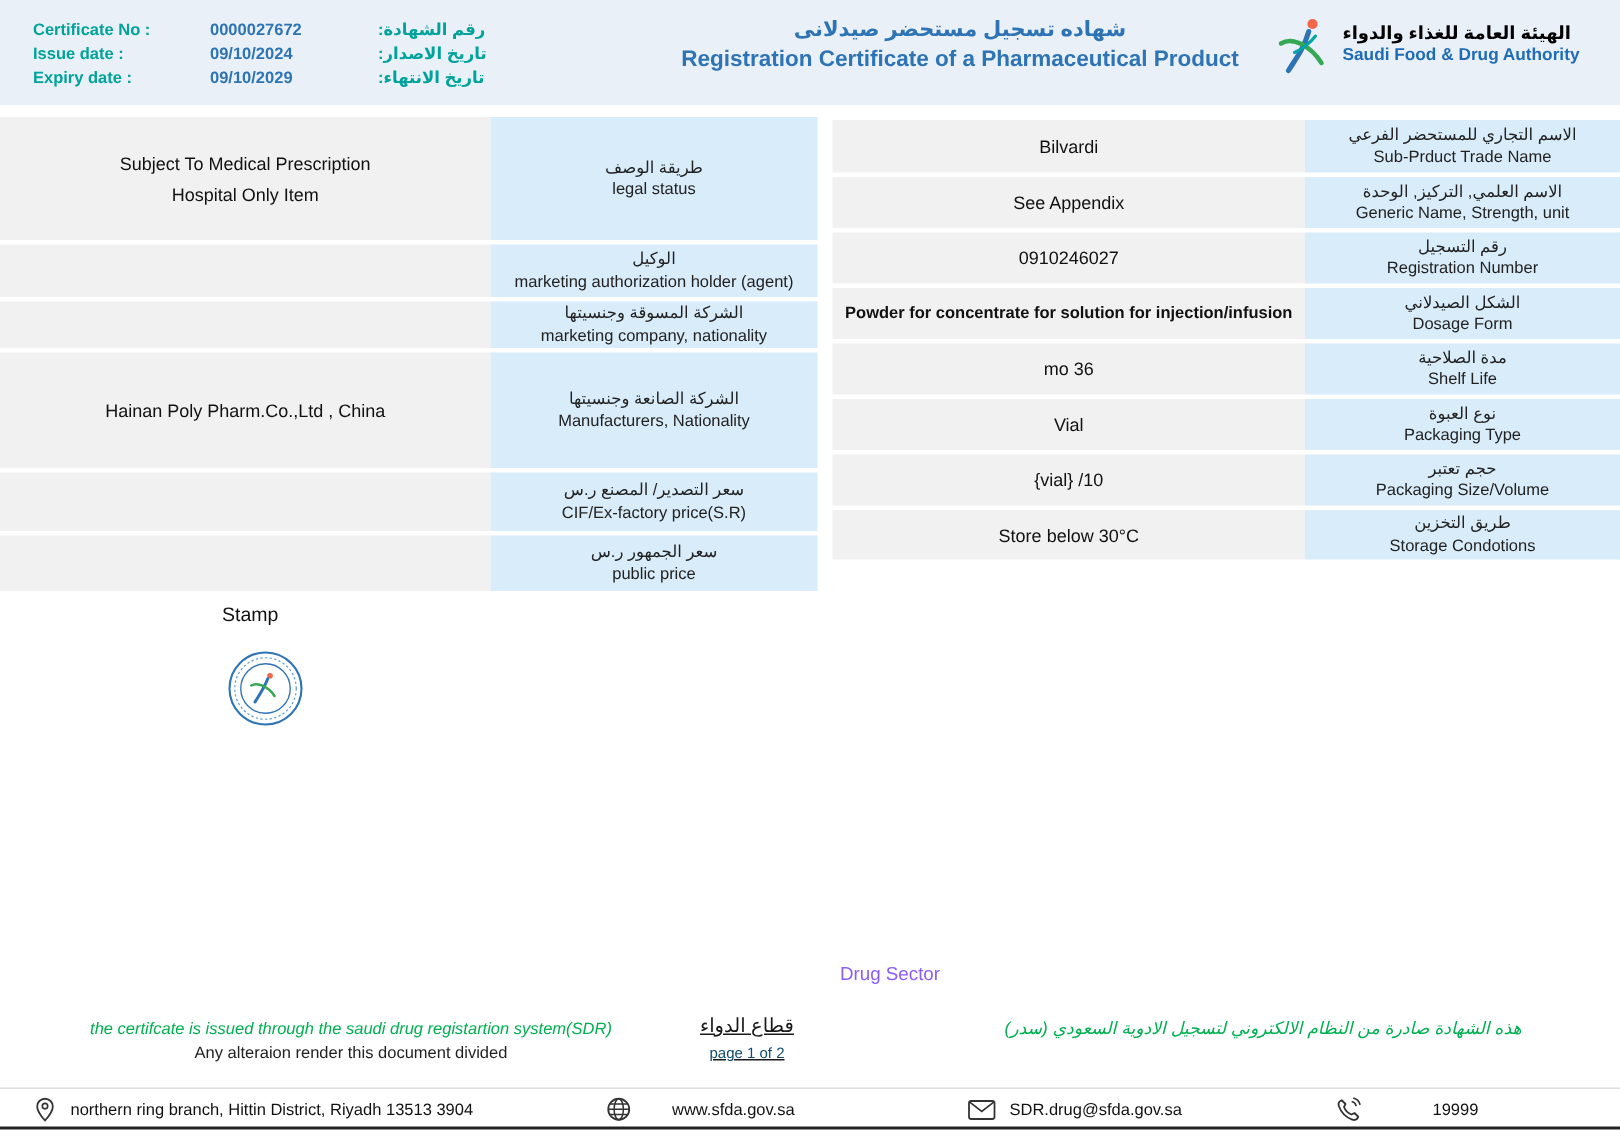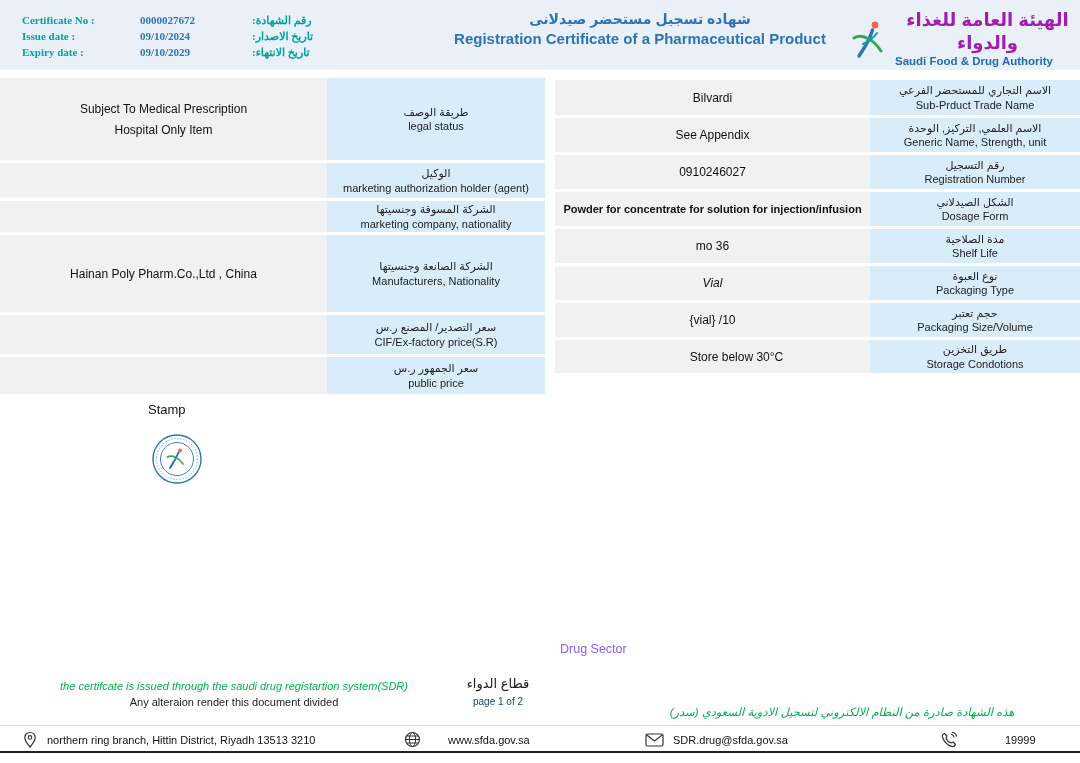--- a/index.html
+++ b/index.html
@@ -3,50 +3,50 @@
 <meta charset="utf-8">
 <style>
   html,body{margin:0;padding:0;background:#fff;}
   .page{
     position:relative;width:1080px;height:763px;background:#ffffff;
     font-family:"Liberation Sans","DejaVu Sans",sans-serif;color:#1a1a1a;overflow:hidden;
   }
   
   .header{position:absolute;left:0;top:0;width:1080px;height:70px;background:#e9f0f7;}
   .meta{position:absolute;left:22px;top:12px;font-size:11px;font-weight:bold;}
-  .meta-row{display:flex;height:16px;line-height:16px;font-family:Liberation Serif, serif;}
+  .meta-row{display:flex;height:16px;line-height:16px;}
   .meta-label{width:118px;color:#00a39b;}
   .meta-value{width:112px;color:#2e74b5;}
   .meta-ar{width:100px;color:#00a39b;direction:rtl;text-align:left;}
   .title{position:absolute;left:370px;top:11px;width:540px;text-align:center;color:#2e74b5;}
   .title-ar{font-size:14px;font-weight:bold;direction:rtl;}
   .title-en{font-size:15px;font-weight:bold;margin-top:3px;}
   .logo{position:absolute;left:850px;top:9px;display:flex;align-items:center;gap:7px;}
   .logo-text{display:flex;flex-direction:column;line-height:1.25;}
-  .logo-ar{color:#a21caf;font-size:18px;font-weight:bold;direction:rtl;text-align:center;}
+  .logo-ar{color:#000000;font-size:12px;font-weight:bold;direction:rtl;text-align:left;}
   .logo-en{color:#1f6cb4;font-size:11.5px;font-weight:bold;}
   
   .cell{position:absolute;display:flex;flex-direction:column;align-items:center;justify-content:center;text-align:center;}
   .val{background:#f1f1f2;font-size:12px;color:#111;}
   .val.small{font-size:11px;}
   .val .l2{margin-top:7px;}
   .lab{background:#d9ecf9;font-size:11px;color:#222;line-height:1.3;}
   .lab .ar{direction:rtl;}
   
   .stamp-label{position:absolute;left:148px;top:402px;font-size:13px;color:#111;}
   .stamp{position:absolute;left:150px;top:432px;}
   
   .f-left{position:absolute;left:18px;top:679px;width:432px;text-align:center;font-size:11px;line-height:1.45;}
   .f-green{color:#00b050;font-style:italic;}
   .f-black{color:#222;}
-  .f-page{position:absolute;left:446px;top:676px;width:104px;text-align:center;}
+  .f-page{position:absolute;left:446px;top:676px;width:104px;text-align:center;text-decoration:underline;}
   .f-page .ar{font-size:13px;direction:rtl;}
   .f-page .pg{font-size:10px;margin-top:5px;color:#0c4a6e;}
   .f-sector{position:absolute;left:560px;top:642px;width:100px;font-size:12.5px;color:#8b5cf6;}
-  .f-ar{position:absolute;left:648px;top:704px;width:388px;text-align:center;font-size:11.5px;line-height:1.5;direction:rtl;}
+  .f-ar{position:absolute;left:648px;top:678px;width:388px;text-align:center;font-size:11.5px;line-height:1.5;direction:rtl;}
   
   .contact{position:absolute;left:0;top:725px;width:1080px;height:27px;border-top:1px solid #dcdcdc;}
   .c-item{position:absolute;top:0;height:27px;display:flex;align-items:center;gap:9px;font-size:11px;color:#111;}
   .bottom-line{position:absolute;left:0;top:751px;width:1080px;height:2px;background:#222;}
   .icon{display:inline-flex;align-items:center;}
 </style>
 </head>
 <body>
 
 <div class="page">
@@ -173,37 +173,37 @@
   </div>
 
   <div class="cell val" style="left:555px;top:229px;width:315px;height:34px;">
     <div>mo 36</div>
   </div>
   <div class="cell lab" style="left:870px;top:229px;width:210px;height:34px;">
     <div class="ar">مدة الصلاحية</div>
     <div>Shelf Life</div>
   </div>
 
-  <div class="cell val" style="left:555px;top:266px;width:315px;height:34px;font-style:italic;">
+  <div class="cell val" style="left:555px;top:266px;width:315px;height:34px;">
     <div>Vial</div>
   </div>
   <div class="cell lab" style="left:870px;top:266px;width:210px;height:34px;">
     <div class="ar">نوع العبوة</div>
     <div>Packaging Type</div>
   </div>
 
   <div class="cell val" style="left:555px;top:303px;width:315px;height:34px;">
     <div>{vial} /10</div>
   </div>
   <div class="cell lab" style="left:870px;top:303px;width:210px;height:34px;">
     <div class="ar">حجم تعتبر</div>
     <div>Packaging Size/Volume</div>
   </div>
 
-  <div class="cell val" style="left:555px;top:340px;width:315px;height:33px;padding-left:24px;">
+  <div class="cell val" style="left:555px;top:340px;width:315px;height:33px;">
     <div>Store below 30°C</div>
   </div>
   <div class="cell lab" style="left:870px;top:340px;width:210px;height:33px;">
     <div class="ar">طريق التخزين</div>
     <div>Storage Condotions</div>
   </div>
 
   <div class="stamp-label">Stamp</div>
   <div class="stamp icon">
     <svg width="54" height="54" viewBox="0 0 54 54">
@@ -230,21 +230,21 @@
   </div>
 
   <div class="contact">
     <div class="c-item" style="left:22px;">
       <span class="icon">
         <svg width="16" height="18" viewBox="0 0 16 18">
           <path d="M8 1.5 C5 1.5 2.8 3.8 2.8 6.6 C2.8 10.2 8 16 8 16 C8 16 13.2 10.2 13.2 6.6 C13.2 3.8 11 1.5 8 1.5 Z" fill="none" stroke="#333" stroke-width="1.2"></path>
           <circle cx="8" cy="6.4" r="1.8" fill="none" stroke="#333" stroke-width="1.1"></circle>
         </svg>
       </span>
-      <span>northern ring branch, Hittin District, Riyadh 13513 3210</span>
+      <span>northern ring branch, Hittin District, Riyadh 13513 3904</span>
     </div>
     <div class="c-item" style="left:404px;">
       <span class="icon">
         <svg width="17" height="17" viewBox="0 0 17 17">
           <circle cx="8.5" cy="8.5" r="7" fill="none" stroke="#333" stroke-width="1.2"></circle>
           <ellipse cx="8.5" cy="8.5" rx="3.1" ry="7" fill="none" stroke="#333" stroke-width="1"></ellipse>
           <line x1="1.5" y1="8.5" x2="15.5" y2="8.5" stroke="#333" stroke-width="1"></line>
           <line x1="2.6" y1="5" x2="14.4" y2="5" stroke="#333" stroke-width="1"></line>
           <line x1="2.6" y1="12" x2="14.4" y2="12" stroke="#333" stroke-width="1"></line>
         </svg>
@@ -253,21 +253,21 @@
     </div>
     <div class="c-item" style="left:645px;">
       <span class="icon">
         <svg width="19" height="14" viewBox="0 0 19 14">
           <rect x="1" y="1" width="17" height="12" rx="1.5" fill="none" stroke="#333" stroke-width="1.2"></rect>
           <path d="M1.5 1.8 L9.5 8 L17.5 1.8" fill="none" stroke="#333" stroke-width="1.1"></path>
         </svg>
       </span>
       <span>SDR.drug@sfda.gov.sa</span>
     </div>
-    <div class="c-item" style="left:940px;">
+    <div class="c-item" style="left:890px;">
       <span class="icon">
         <svg width="18" height="18" viewBox="0 0 18 18">
           <path d="M4.5 2.5 L7 5 L6 7 C6.8 9.2 8.8 11.2 11 12 L13 11 L15.5 13.5 C14.8 15.3 13.2 16 11.5 15.4 C7.3 13.9 4.1 10.7 2.6 6.5 C2 4.8 2.7 3.2 4.5 2.5 Z" fill="none" stroke="#333" stroke-width="1.2" stroke-linejoin="round"></path>
           <path d="M11.5 3.5 Q13.5 4 14 6" fill="none" stroke="#333" stroke-width="1.1" stroke-linecap="round"></path>
           <path d="M12.5 1.2 Q15.8 2 16.6 5.2" fill="none" stroke="#333" stroke-width="1.1" stroke-linecap="round"></path>
         </svg>
       </span>
       <span style="margin-left:38px;">19999</span>
     </div>
   </div>

